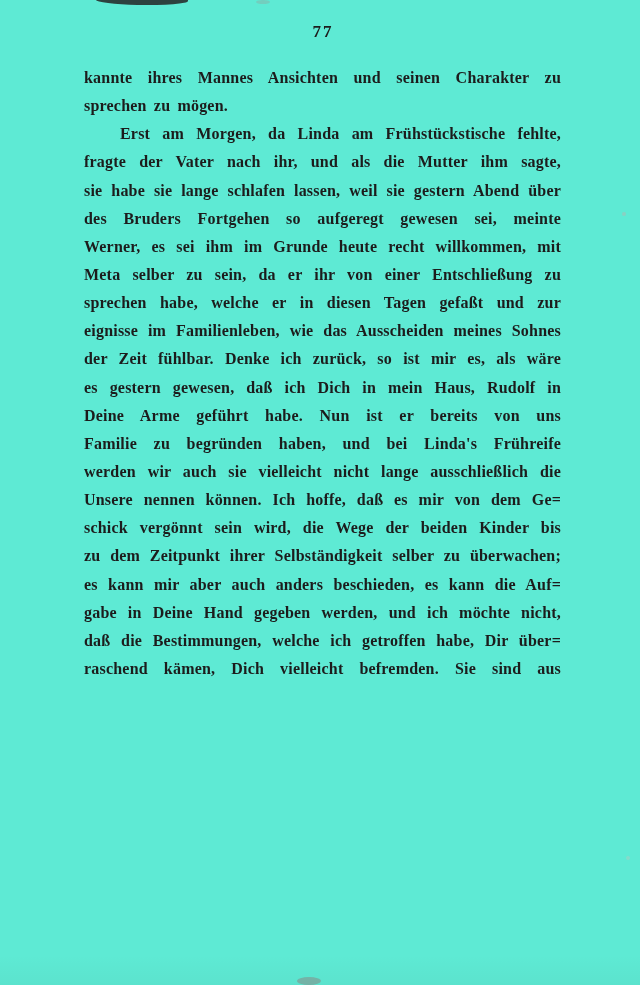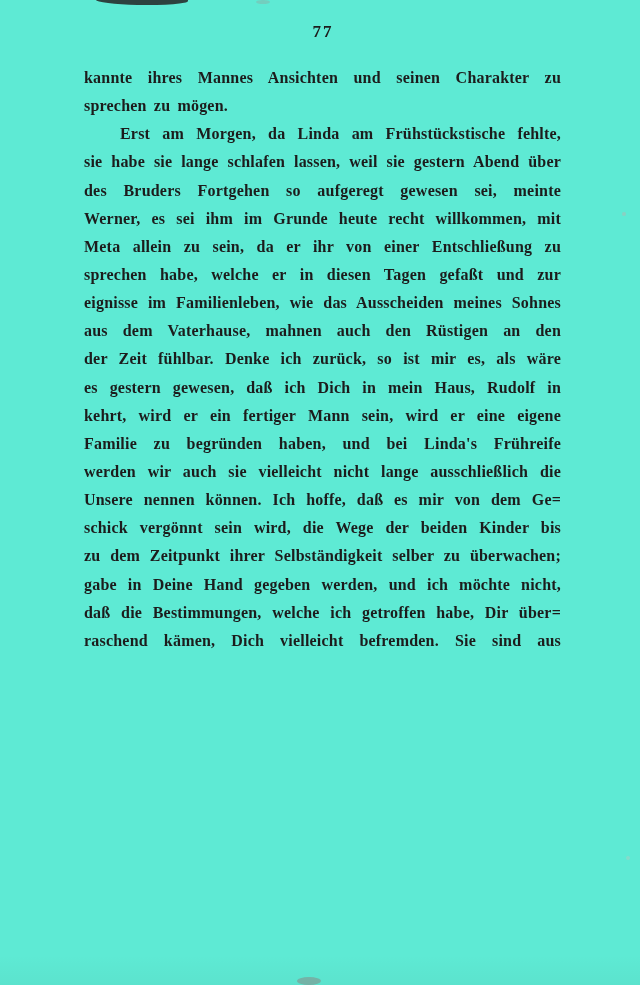--- a/index.html
+++ b/index.html
@@ -118,35 +118,36 @@
 <body>
 
 <div class="page">
   <div class="smudge-top"></div>
   <div class="smudge-top-2"></div>
   <div class="page-number">77</div>
   <div class="text-block">
       <div class="line">kannte ihres Mannes Ansichten und seinen Charakter zu</div>
       <div class="line nojust">sprechen zu mögen.</div>
       <div class="line indent">Erst am Morgen, da Linda am Frühstückstische fehlte,</div>
+      <div class="line">fragte der Vater nach ihr, und als die Mutter ihm sagte,</div>
       <div class="line">sie habe sie lange schlafen lassen, weil sie gestern Abend über</div>
       <div class="line">des Bruders Fortgehen so aufgeregt gewesen sei, meinte</div>
       <div class="line">Werner, es sei ihm im Grunde heute recht willkommen, mit</div>
-      <div class="line">Meta allein zu sein, da er ihr von einer Entschließung zu</div>
+      <div class="line">Meta selber zu sein, da er ihr von einer Entschließung zu</div>
       <div class="line">sprechen habe, welche er in diesen Tagen gefaßt und zur</div>
       <div class="line">eignisse im Familienleben, wie das Ausscheiden meines Sohnes</div>
-      <div class="line">aus dem Vaterhause, mahnen auch den Rüstigen an den</div>
       <div class="line">der Zeit fühlbar. Denke ich zurück, so ist mir es, als wäre</div>
       <div class="line">es gestern gewesen, daß ich Dich in mein Haus, Rudolf in</div>
-      <div class="line">kehrt, wird er ein fertiger Mann sein, wird er eine eigene</div>
+      <div class="line">Deine Arme geführt habe. Nun ist er bereits von uns</div>
       <div class="line">Familie zu begründen haben, und bei Linda's Frühreife</div>
       <div class="line">werden wir auch sie vielleicht nicht lange ausschließlich die</div>
       <div class="line">Unsere nennen können. Ich hoffe, daß es mir von dem Ge=</div>
       <div class="line">schick vergönnt sein wird, die Wege der beiden Kinder bis</div>
       <div class="line">zu dem Zeitpunkt ihrer Selbständigkeit selber zu überwachen;</div>
+      <div class="line">es kann mir aber auch anders beschieden, es kann die Auf=</div>
       <div class="line">gabe in Deine Hand gegeben werden, und ich möchte nicht,</div>
       <div class="line">daß die Bestimmungen, welche ich getroffen habe, Dir über=</div>
       <div class="line">raschend kämen, Dich vielleicht befremden. Sie sind aus</div>
     </div>
   <div class="smudge-bottom"></div>
   <div class="speck-1"></div>
   <div class="speck-2"></div>
 </div>
 
 </body></html>

